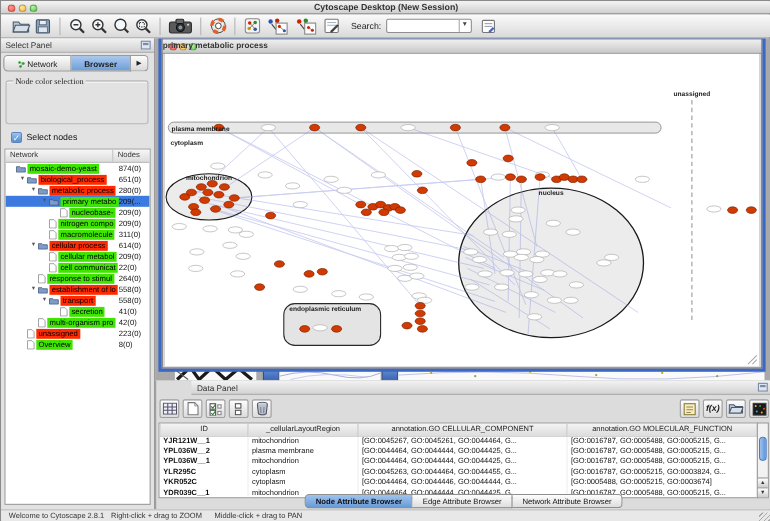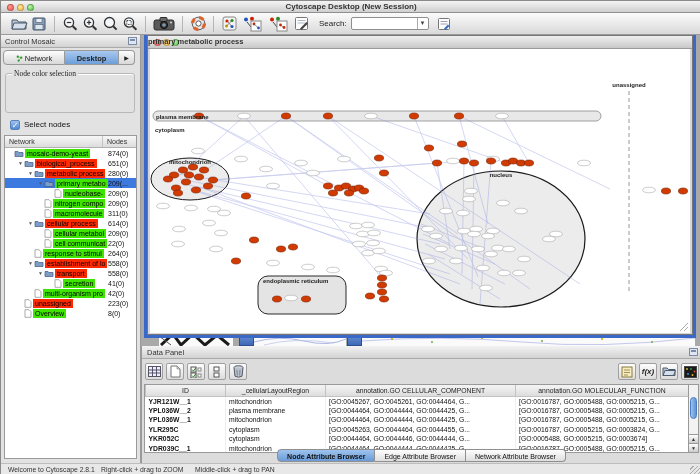--- a/index.html
+++ b/index.html
@@ -76,21 +76,21 @@
   #net-window { position:absolute; left:6px; top:0; width:546px; height:300px;
     background:#d6d6d6; border:1px solid #777; box-shadow:0 0 0 3px #3a68c8; }
   #nw-titlebar { position:relative; height:13px; background:linear-gradient(#efefef,#c8c8c8); border-bottom:1px solid #9a9a9a; }
   #nw-titlebar .title { position:absolute; left:0; right:0; top:1px; text-align:left; font-size:7.5px; font-weight:bold; color:#333; }
   #nw-titlebar .tl { top:3px; width:7px; height:7px; }
   #net-canvas-wrap { position:absolute; left:2px; top:13px; width:540px; height:284px; background:#fff; }
 
   
   #data-panel { position:absolute; left:140px; top:345px; width:560px; height:117px; background:#dcdcdc; border-left:1px solid #9a9a9a; }
   #dp-header { position:relative; height:13px; background:linear-gradient(#f3f3f3,#d2d2d2); border-bottom:1px solid #aaa;
-    font-size:7.5px; color:#333; line-height:13px; padding-left:5px; }
+    font-size:7.5px; color:#333; line-height:13px; padding-left:5px;margin-left:32px; }
   #dp-toolbar { position:absolute; left:0; top:13px; width:560px; height:25px; display:flex; align-items:center; }
   .dpi { width:18px; height:17px; border:1px solid #9f9f9f; border-radius:2px; background:linear-gradient(#fdfdfd,#dcdcdc);
     margin-left:3px; display:flex; align-items:center; justify-content:center; }
   .dpi.right { margin-left:0; margin-right:3px; }
   #dp-toolbar .spacer { flex:1; }
 
   #dp-table { position:absolute; left:2px; top:38px; width:546px; height:69px; background:#fff; border:1px solid #999; overflow:hidden; }
   #dp-table table { border-collapse:collapse; width:100%; table-layout:fixed; }
   #dp-table th { height:11px; font-size:6.8px; font-weight:normal; color:#222; background:linear-gradient(#f4f4f4,#ddd);
     border:1px solid #c2c2c2; border-top:none; overflow:hidden; white-space:nowrap; }
@@ -245,34 +245,34 @@
 
   <div id="titlebar">
     <span class="tl red"></span>
     <span class="tl yel"></span>
     <span class="tl grn"></span>
     <span class="title">Cytoscape Desktop (New Session)</span>
   </div>
 
   <div id="control-panel">
     <div id="cp-header">
-      <span>Control Mosaic</span>
+      <span>Select Panel</span>
       <span class="float-icon"></span>
     </div>
     <div id="cp-tabs">
       <span class="cp-tab first">
         <svg class="net-glyph" viewBox="0 0 8 8">
             <circle cx="2" cy="2" r="1.3" fill="#2a9a2a"></circle>
             <circle cx="6" cy="3" r="1.3" fill="#2a9a2a"></circle>
             <circle cx="3" cy="6.3" r="1.3" fill="#2a9a2a"></circle>
             <line x1="2" y1="2" x2="6" y2="3" stroke="#2a9a2a" stroke-width="0.6"></line>
             <line x1="6" y1="3" x2="3" y2="6.3" stroke="#2a9a2a" stroke-width="0.6"></line>
           </svg><span>Network</span>
       </span>
-      <span class="cp-tab sel">Desktop</span>
+      <span class="cp-tab sel">Browser</span>
       <span class="cp-tab arrow">▶</span>
     </div>
     <div id="color-fieldset">
       <span class="legend">Node color selection</span>
     </div>
     <div id="select-nodes-row">
       <span id="select-nodes-cb">✓</span>
       <span class="lbl">Select nodes</span>
     </div>
     <div id="tree-box">

